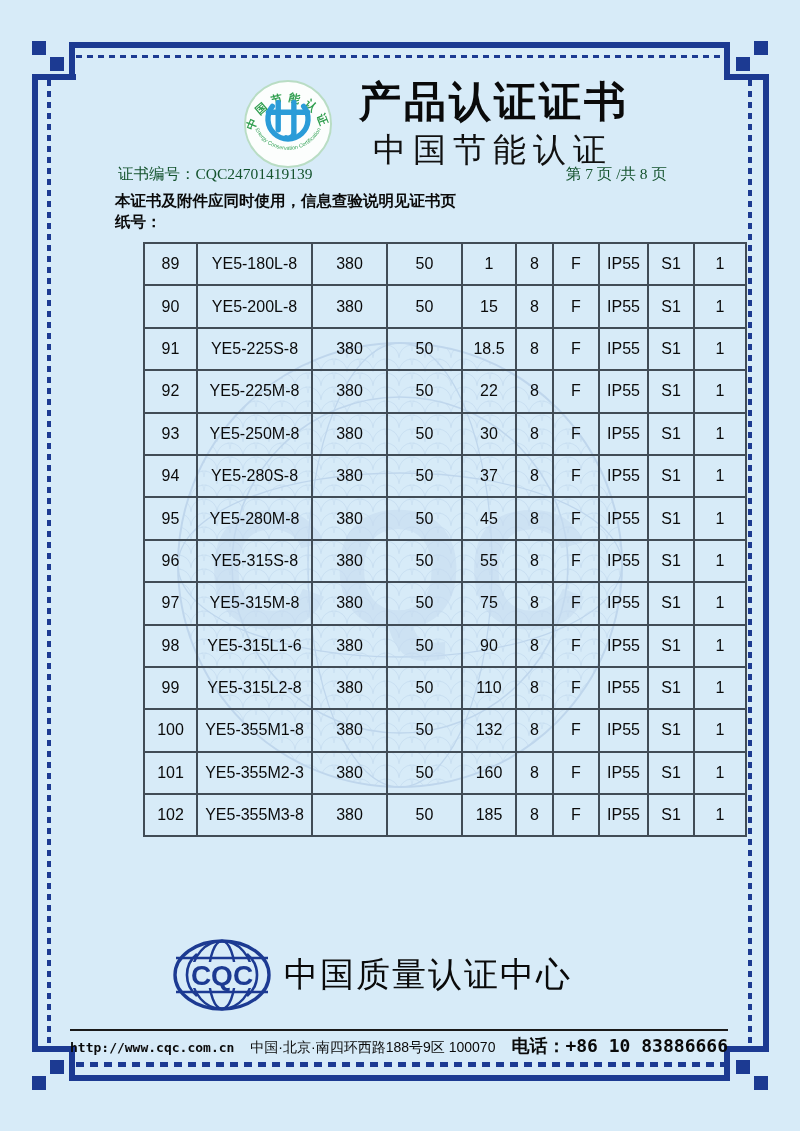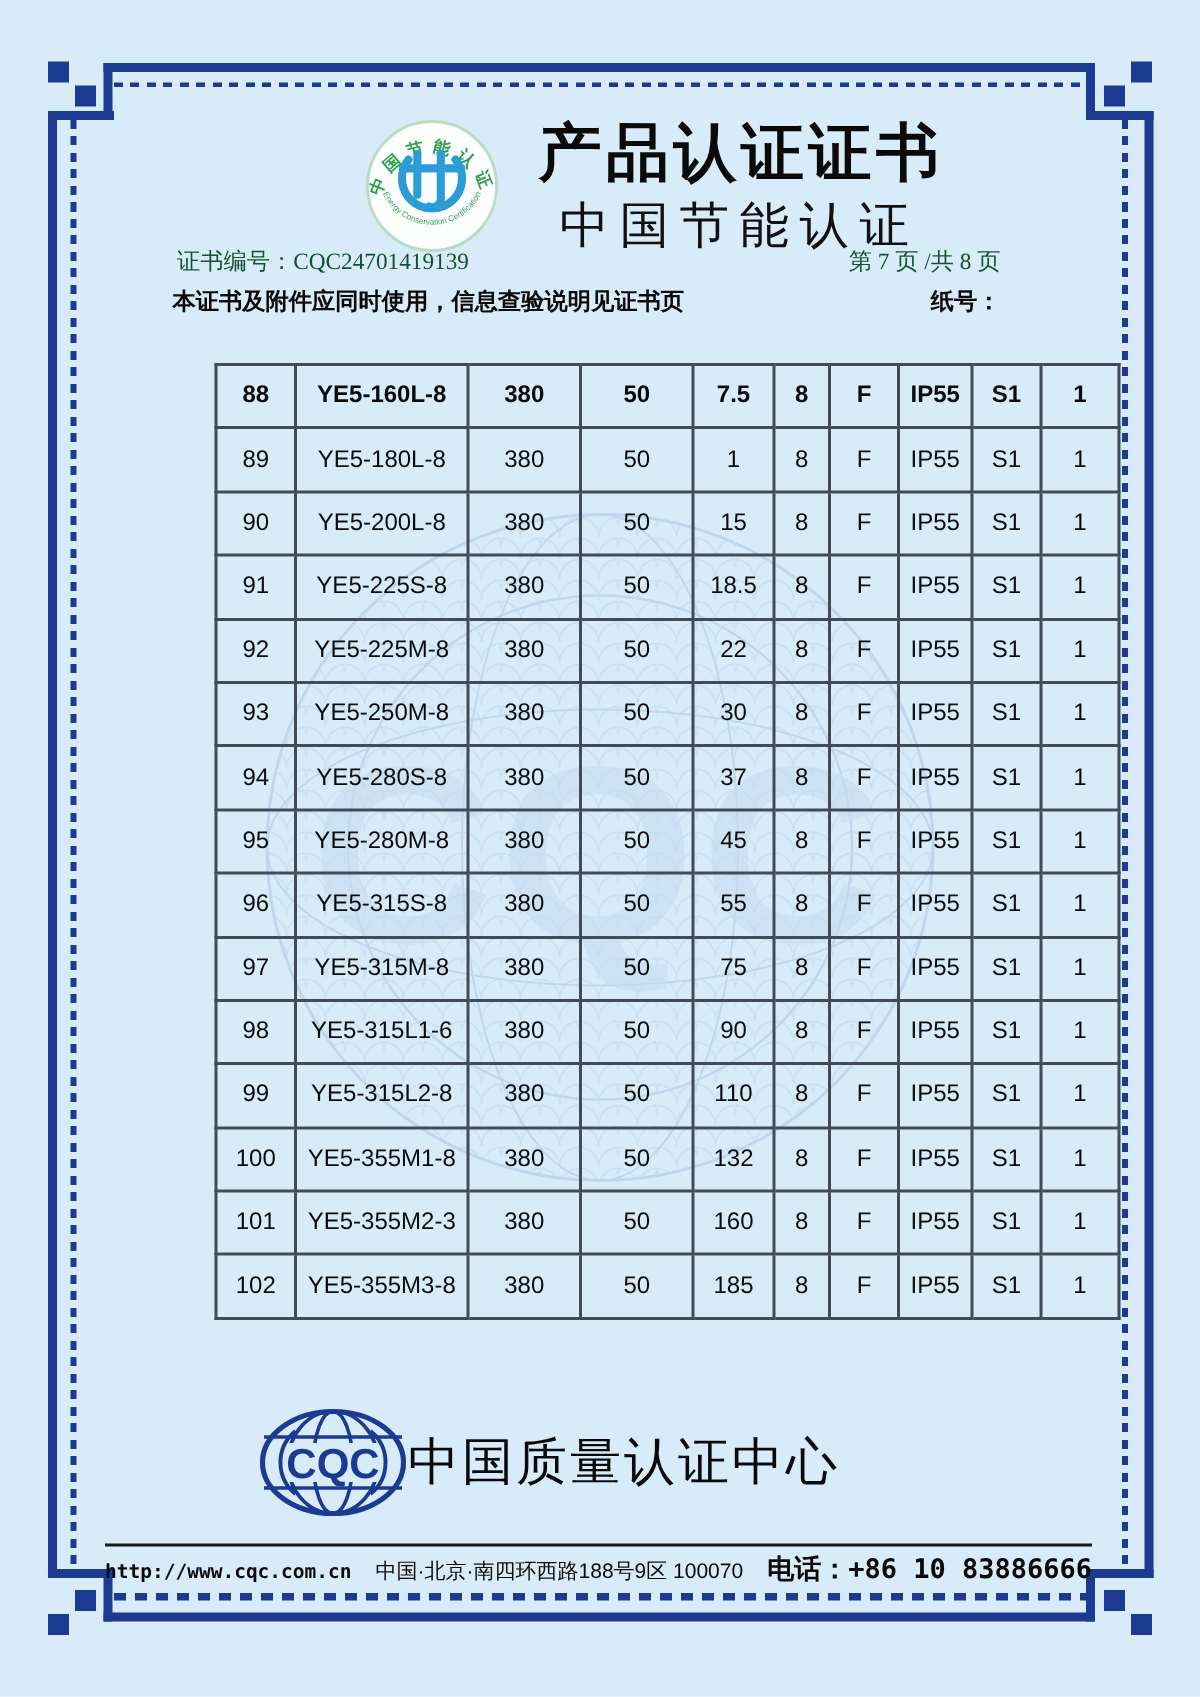--- a/index.html
+++ b/index.html
@@ -17,31 +17,31 @@
 
   
   .header{position:absolute;left:243px;top:79px;display:flex;align-items:flex-start;}
   .titles{margin-left:26px;}
   .title{font-size:42px;font-weight:900;color:#0a0a0a;letter-spacing:3px;line-height:1.1;font-family:"Liberation Sans",sans-serif;}
   .subtitle{font-size:33px;font-weight:500;color:#111;letter-spacing:7px;margin-top:3px;margin-left:14px;}
 
   .meta-row1{position:absolute;left:118px;top:164px;width:549px;display:flex;justify-content:space-between;
     font-family:"Liberation Serif",serif;font-size:15.5px;color:#14532d;}
   .meta-row2{position:absolute;left:115px;top:191px;width:552px;display:flex;justify-content:space-between;
-    font-size:15.5px;font-weight:700;color:#0a0a0a;}
+    font-size:15.5px;font-weight:700;color:#0a0a0a;flex-direction:column;}
 
   
   table.product{position:absolute;left:143px;top:242px;width:602px;border-collapse:collapse;table-layout:fixed;}
   table.product td{border:2px solid #414c56;height:40.4px;text-align:center;vertical-align:middle;
     font-size:16px;color:#0b0b0b;padding:0;overflow:hidden;}
   table.product tr.bold td{font-weight:700;}
 
   
   .cqc-row{position:absolute;left:172px;top:938px;display:flex;align-items:center;}
-  .org-name{font-size:34px;letter-spacing:2px;color:#0a0a0a;font-family:"Liberation Serif",serif;}
+  .org-name{font-size:34px;letter-spacing:2px;color:#0a0a0a;margin-left:12px;font-family:"Liberation Serif",serif;}
   .divider{position:absolute;left:70px;top:1029px;width:658px;border-top:2px solid #1a1a1a;}
   .contact{position:absolute;left:70px;top:1034px;width:658px;display:flex;justify-content:space-between;
     align-items:baseline;font-size:13px;color:#0a0a0a;}
   .website{font-family:"DejaVu Sans Mono",monospace;font-weight:700;font-size:13px;}
   .phone{font-family:"DejaVu Sans Mono",monospace;font-weight:700;font-size:18px;}
   .address{font-size:14px;font-weight:500;}
 </style>
 </head>
 <body>
 
@@ -127,32 +127,20 @@
         <col style="width:75px">
         <col style="width:75px">
       <col style="width:54px">
         <col style="width:37px">
         <col style="width:46px">
         <col style="width:49px">
       <col style="width:46px">
         <col style="width:52px">
     </colgroup>
     <tbody>
-        <tr class="bold">
-          <td>88</td>
-          <td>YE5-160L-8</td>
-          <td>380</td>
-          <td>50</td>
-          <td>7.5</td>
-          <td>8</td>
-          <td>F</td>
-          <td>IP55</td>
-          <td>S1</td>
-          <td>1</td>
-        </tr>
         <tr>
           <td>89</td>
           <td>YE5-180L-8</td>
           <td>380</td>
           <td>50</td>
           <td>1</td>
           <td>8</td>
           <td>F</td>
           <td>IP55</td>
           <td>S1</td>

